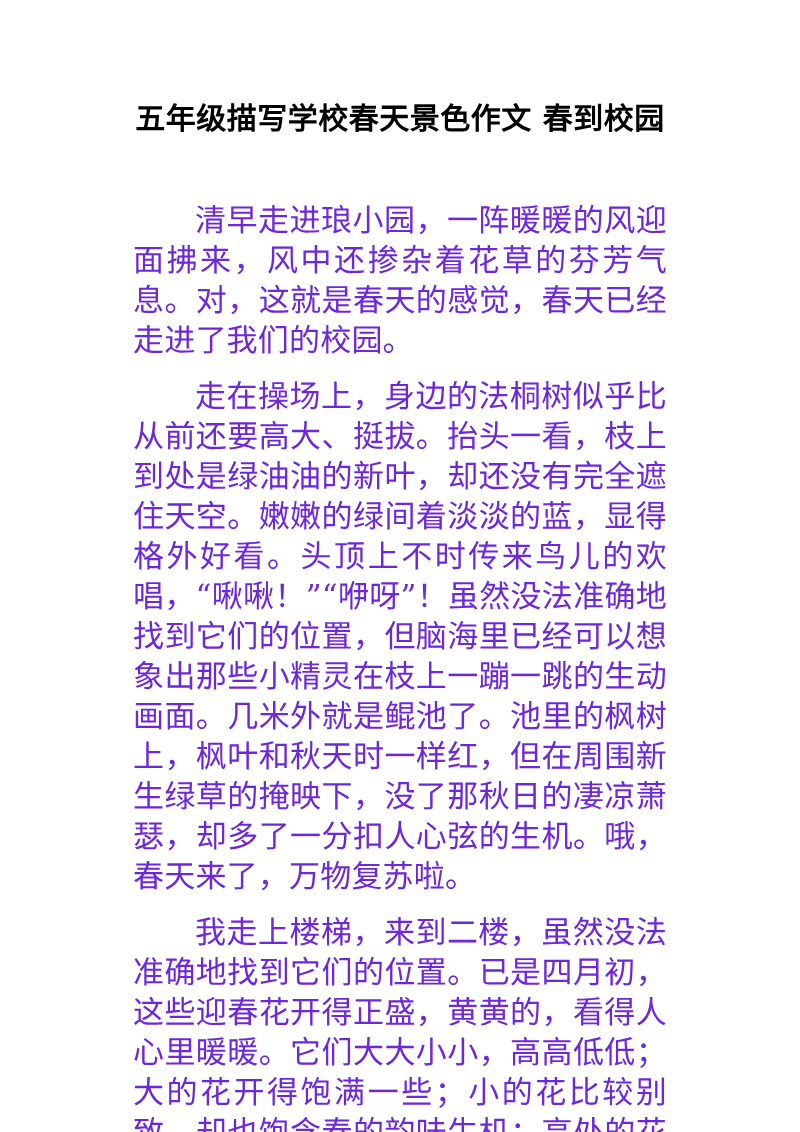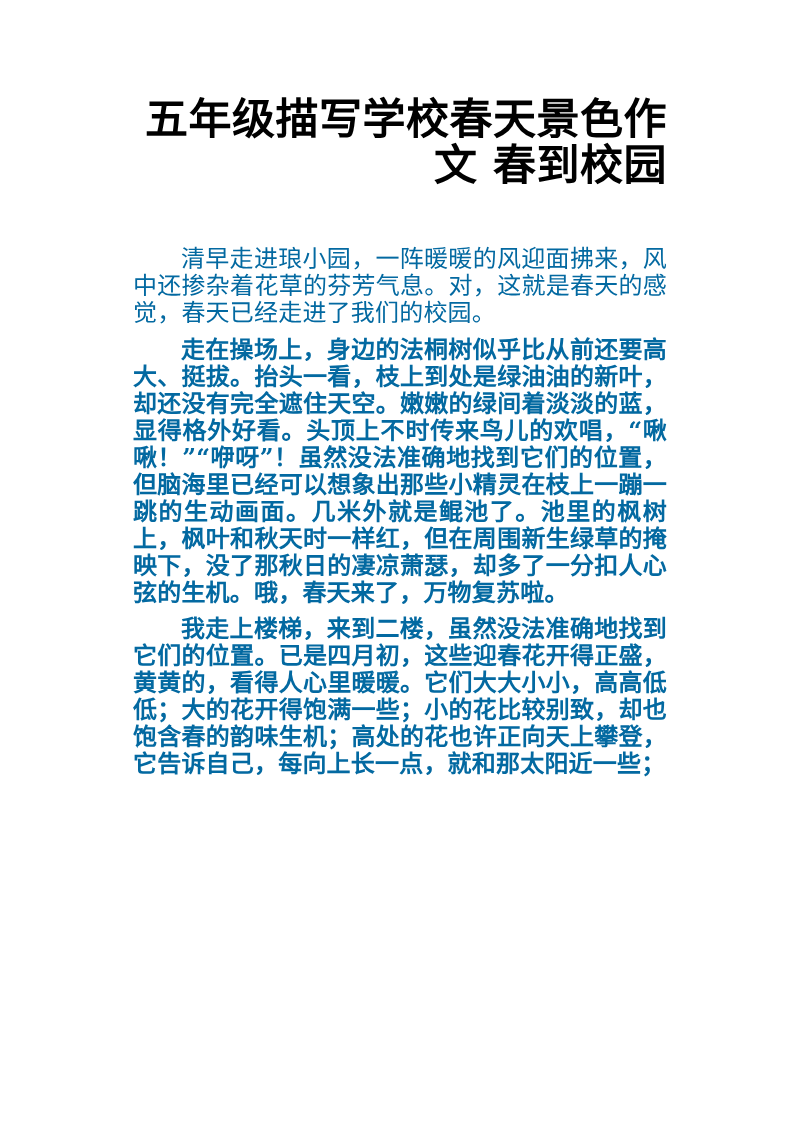--- a/index.html
+++ b/index.html
@@ -18,42 +18,42 @@
   }
   .doc-body {
     position: absolute;
     left: 133px;
     top: 96px;
     width: 534px;
   }
   .doc-title {
     font-family: "DejaVu Sans", "Liberation Sans", sans-serif;
     font-weight: 700;
-    font-size: 43px;
+    font-size: 30px;
     line-height: 46px;
     color: #000000;
     letter-spacing: 0.5px;
     margin: 0 0 0 0;
-    text-align: right;
+    text-align: center;
     word-break: break-all;
   }
   .para {
     font-family: "DejaVu Serif", "Liberation Serif", serif;
-    font-size: 24px;
-    line-height: 27px;
-    color: #0369a1;
+    font-size: 31px;
+    line-height: 40px;
+    color: #6d28d9;
     margin: 0;
     text-align: justify;
     text-justify: inter-ideograph;
     text-indent: 2em;
     word-break: break-all;
     letter-spacing: 0.2px;
   }
   .para-gap-first { margin-top: 58px; }
-  .para + .para { margin-top: 9px; font-weight: bold; }
+  .para + .para { margin-top: 16px; }
 </style>
 </head>
 <body>
 
 <div class="page">
   <div class="doc-body">
 
     <h1 class="doc-title">五年级描写学校春天景色作文 春到校园</h1>
 
     <p class="para para-gap-first">清早走进琅小园，一阵暖暖的风迎面拂来，风中还掺杂着花草的芬芳气息。对，这就是春天的感觉，春天已经走进了我们的校园。</p>

